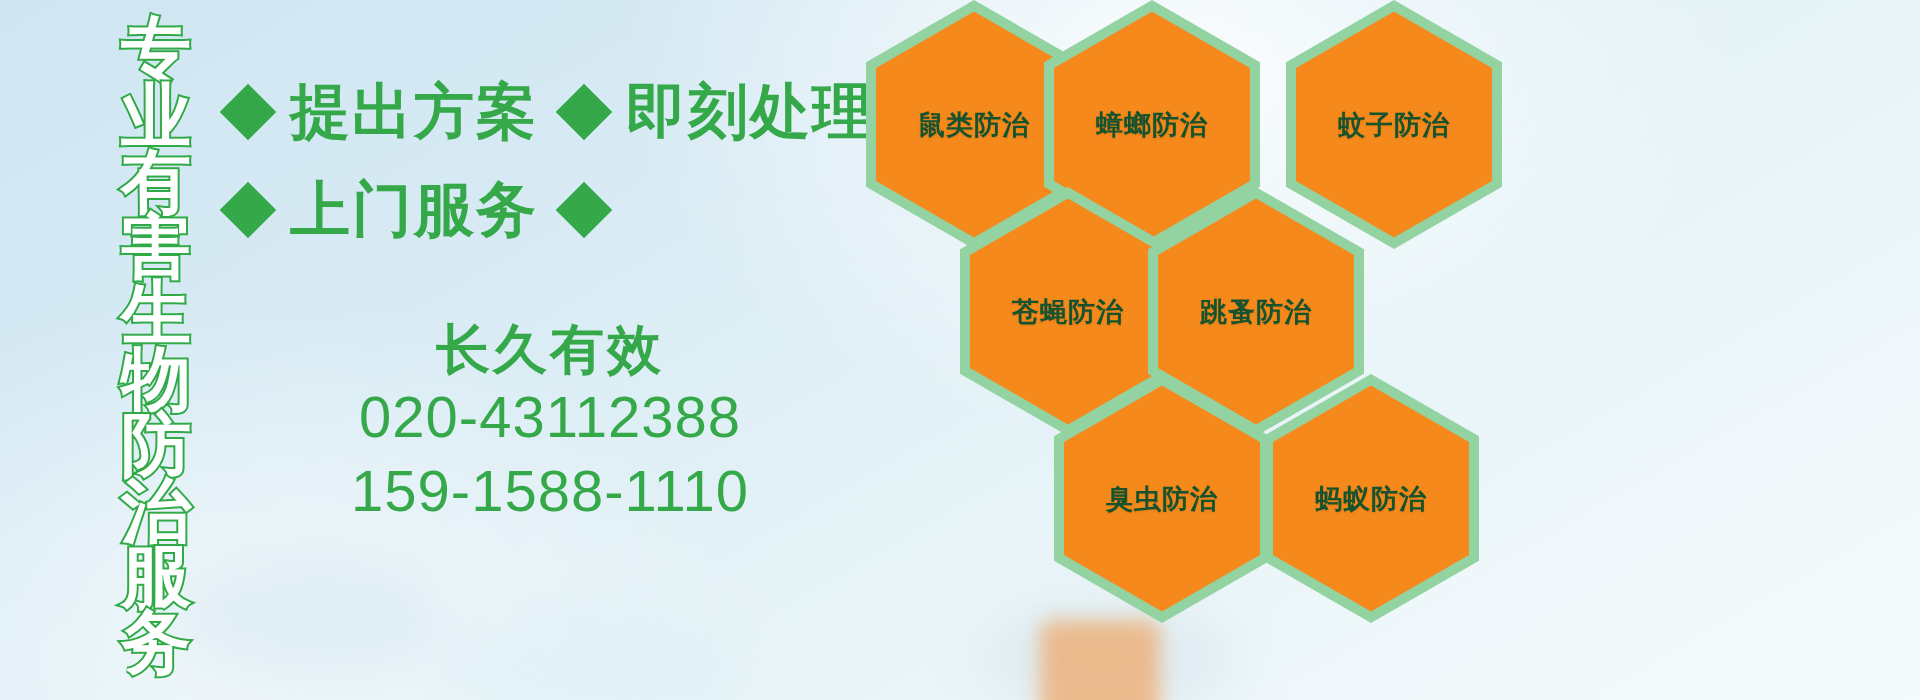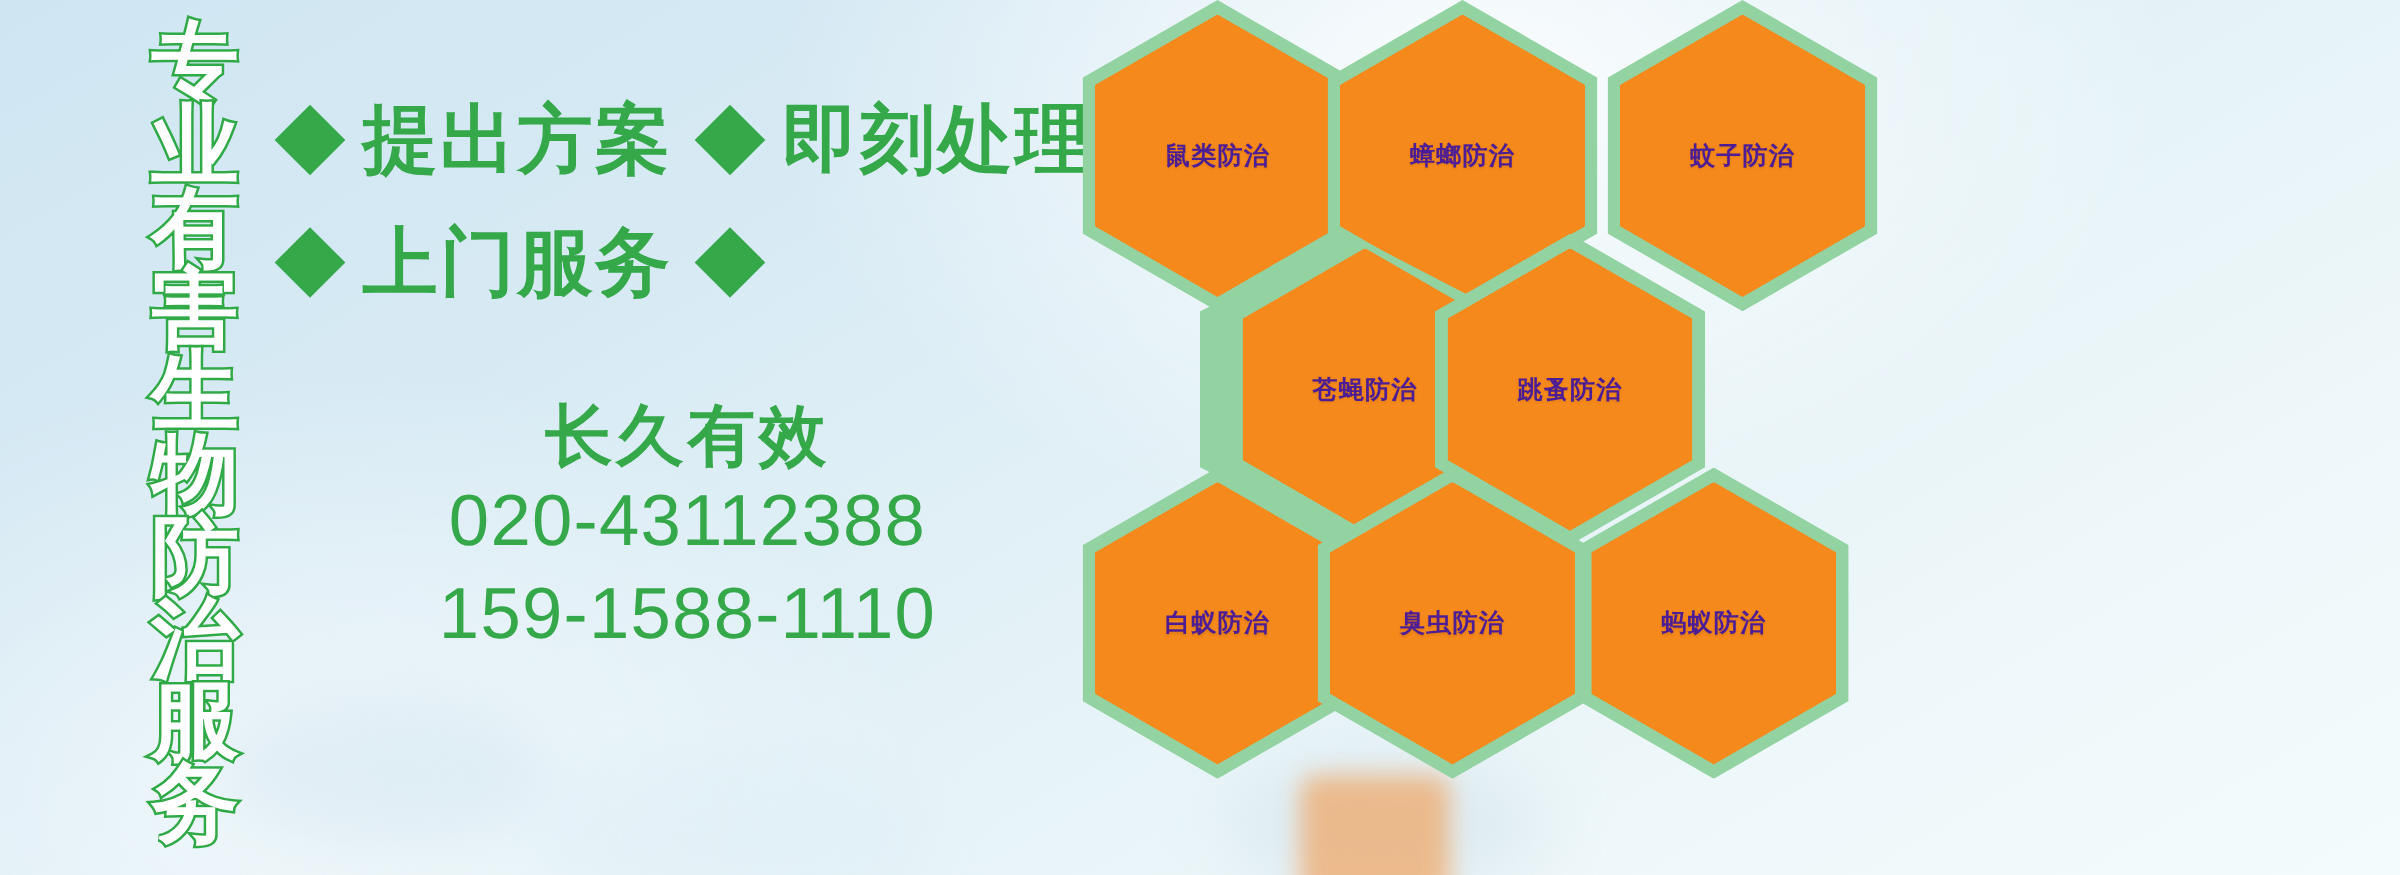--- a/index.html
+++ b/index.html
@@ -72,29 +72,29 @@
     clip-path:polygon(50% 0%,100% 25%,100% 75%,50% 100%,0% 75%,0% 25%);
     display:flex;align-items:center;justify-content:center;
   }
   .hex-outer{
     position:absolute;width:216px;height:249px;
     background:#93d3a2;
     clip-path:polygon(50% 0%,100% 25%,100% 75%,50% 100%,0% 75%,0% 25%);
     display:flex;align-items:center;justify-content:center;
   }
   .hex-label{
-    color:#4c1d95;font-weight:bold;font-size:20px;letter-spacing:1px;
+    color:#14532d;font-weight:bold;font-size:27px;letter-spacing:1px;
     white-space:nowrap;text-align:center;
     text-shadow:0 1px 2px rgba(120,60,0,.18);
   }
   
   .c00{left:6px;  top:8px;}
-  .c01{left:202px;top:8px;}
+  .c01{left:184px;top:8px;}
   .c02{left:382px;top:8px;margin-left:44px;}
-  .c10{left:100px;top:195px;padding-left:24px;}
+  .c10{left:100px;top:195px;}
   .c11{left:288px;top:195px;}
   .c20{left:6px;  top:382px;}
   .c21{left:194px;top:382px;}
   .c22{left:403px;top:382px;}
 </style>
 </head>
 <body>
 
 <div id="banner">
 
@@ -172,25 +172,20 @@
         <span class="hex-label">苍蝇防治</span>
       </div>
     </div>
 
     <div class="hex-outer c11">
       <div class="hex">
         <span class="hex-label">跳蚤防治</span>
       </div>
     </div>
 
-    <div class="hex-outer c20">
-      <div class="hex">
-        <span class="hex-label">白蚁防治</span>
-      </div>
-    </div>
 
     <div class="hex-outer c21">
       <div class="hex">
         <span class="hex-label">臭虫防治</span>
       </div>
     </div>
 
     <div class="hex-outer c22">
       <div class="hex">
         <span class="hex-label">蚂蚁防治</span>

